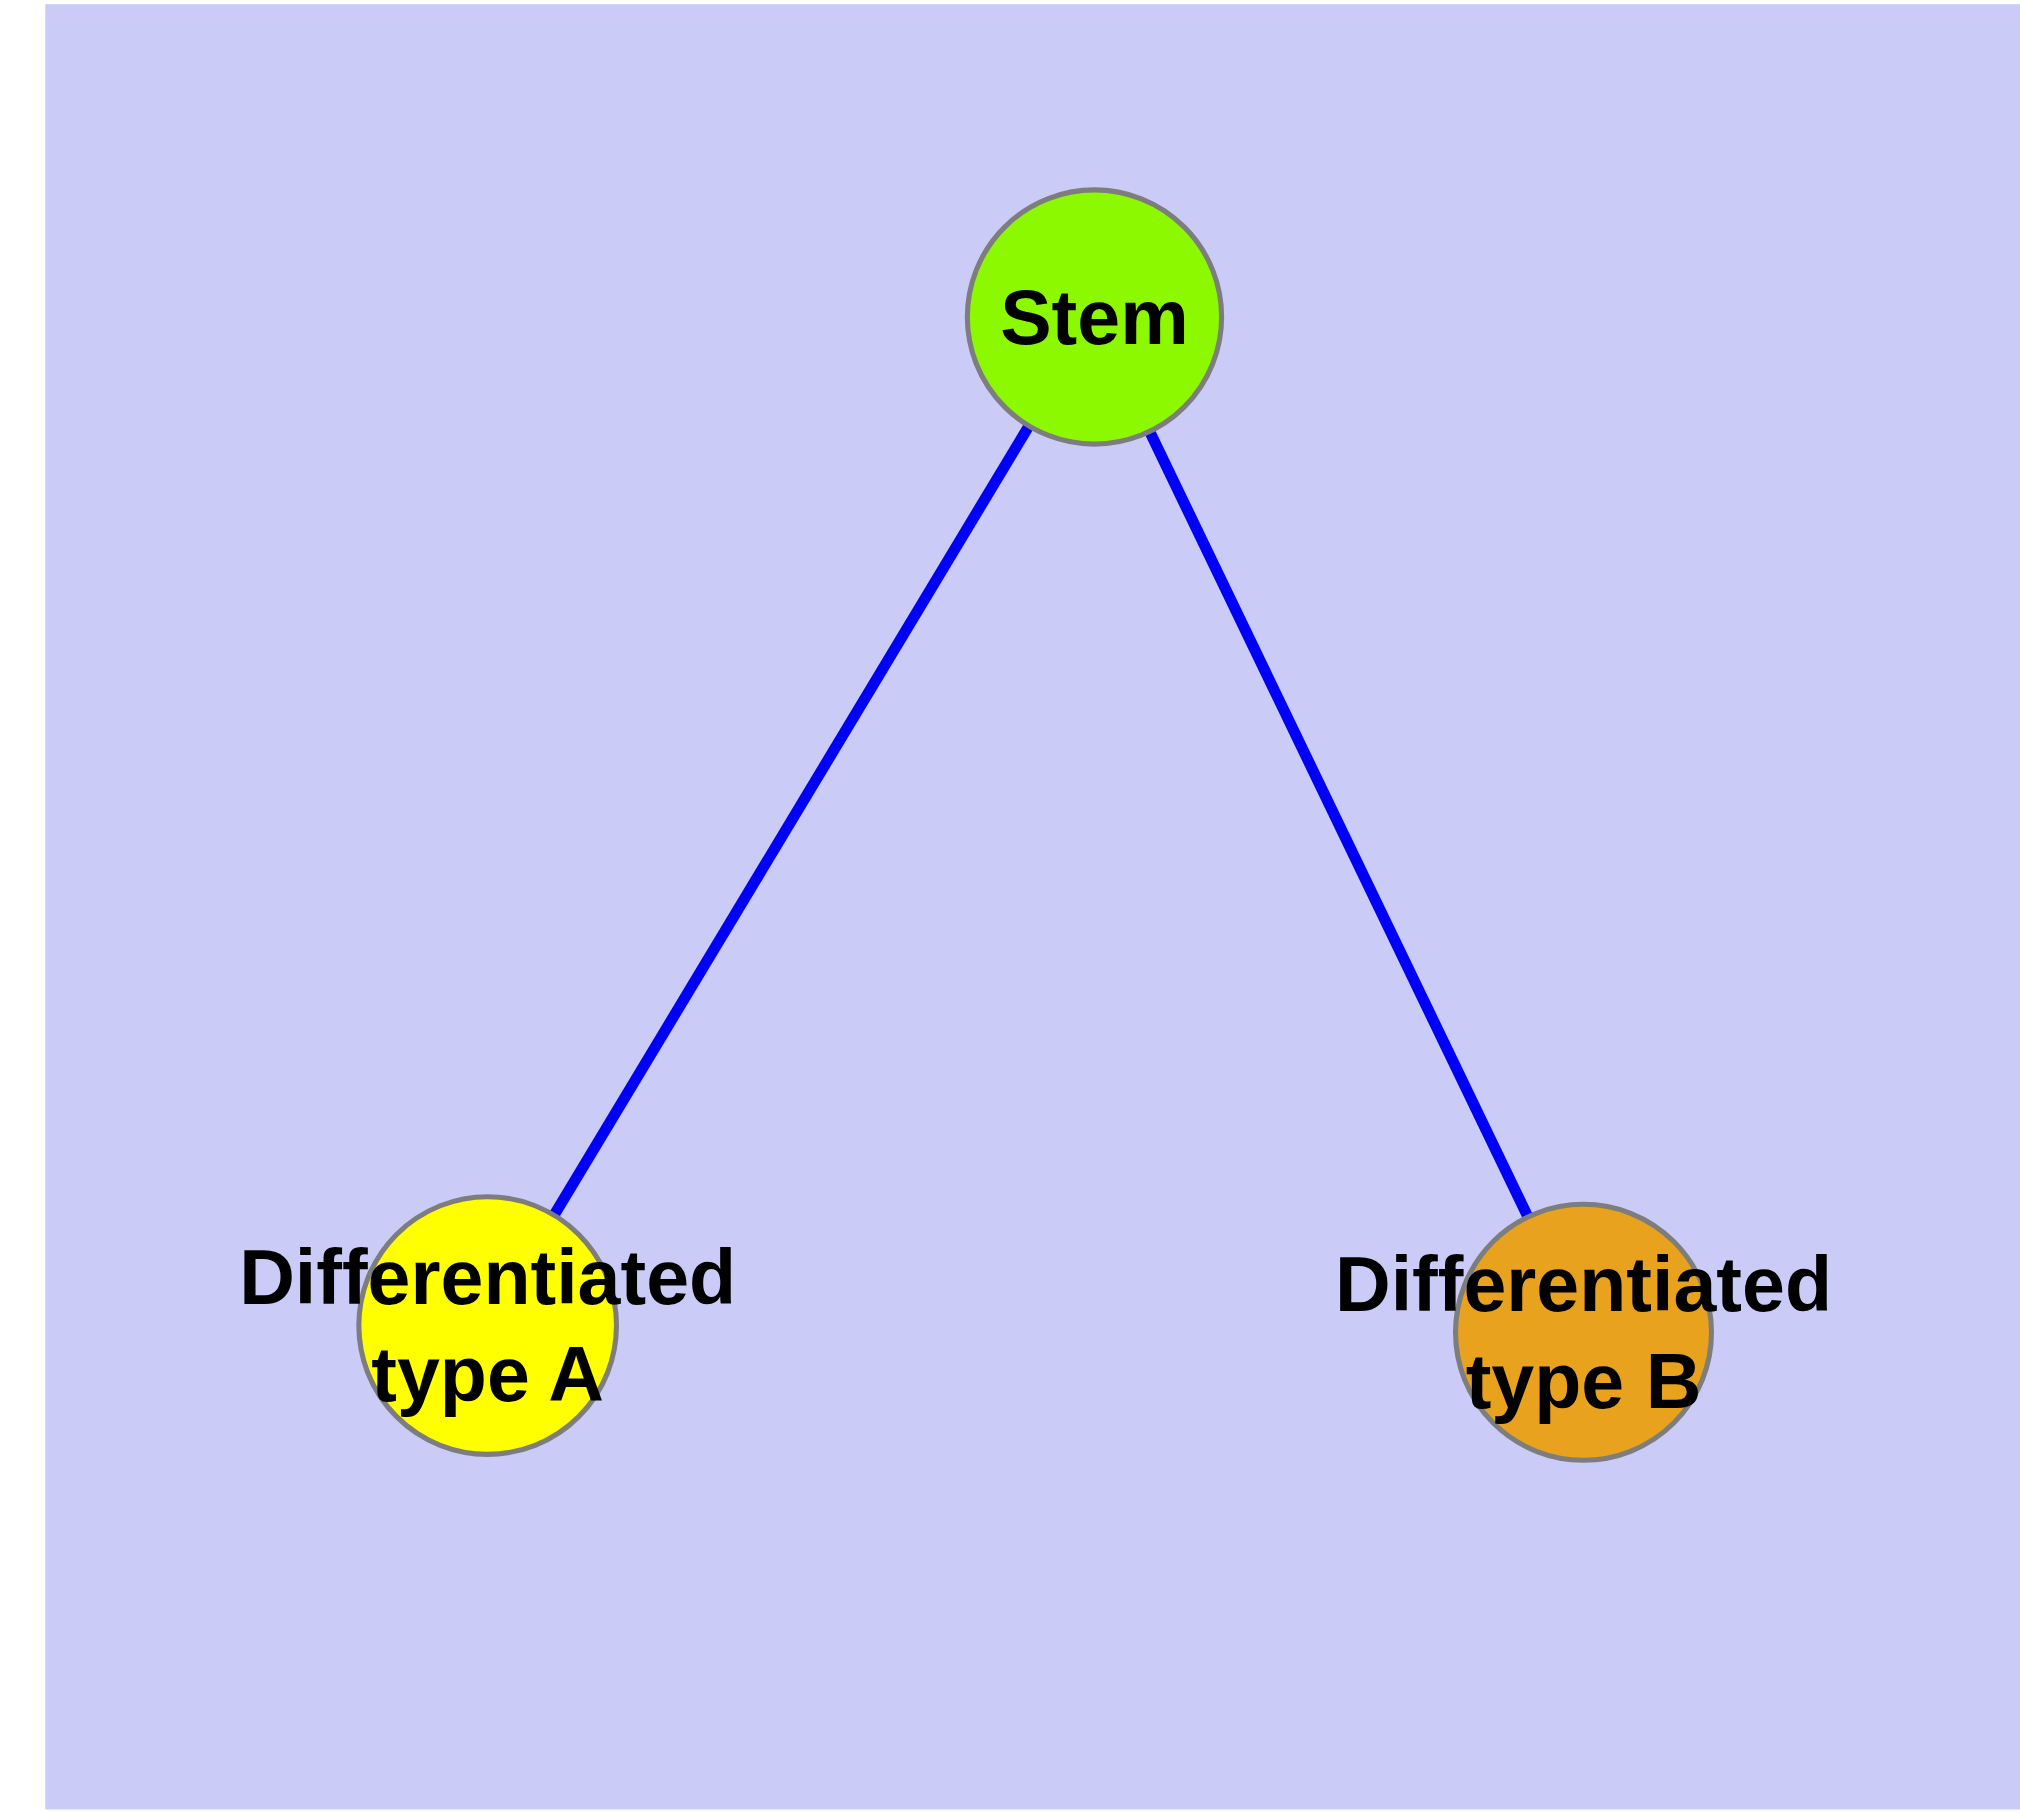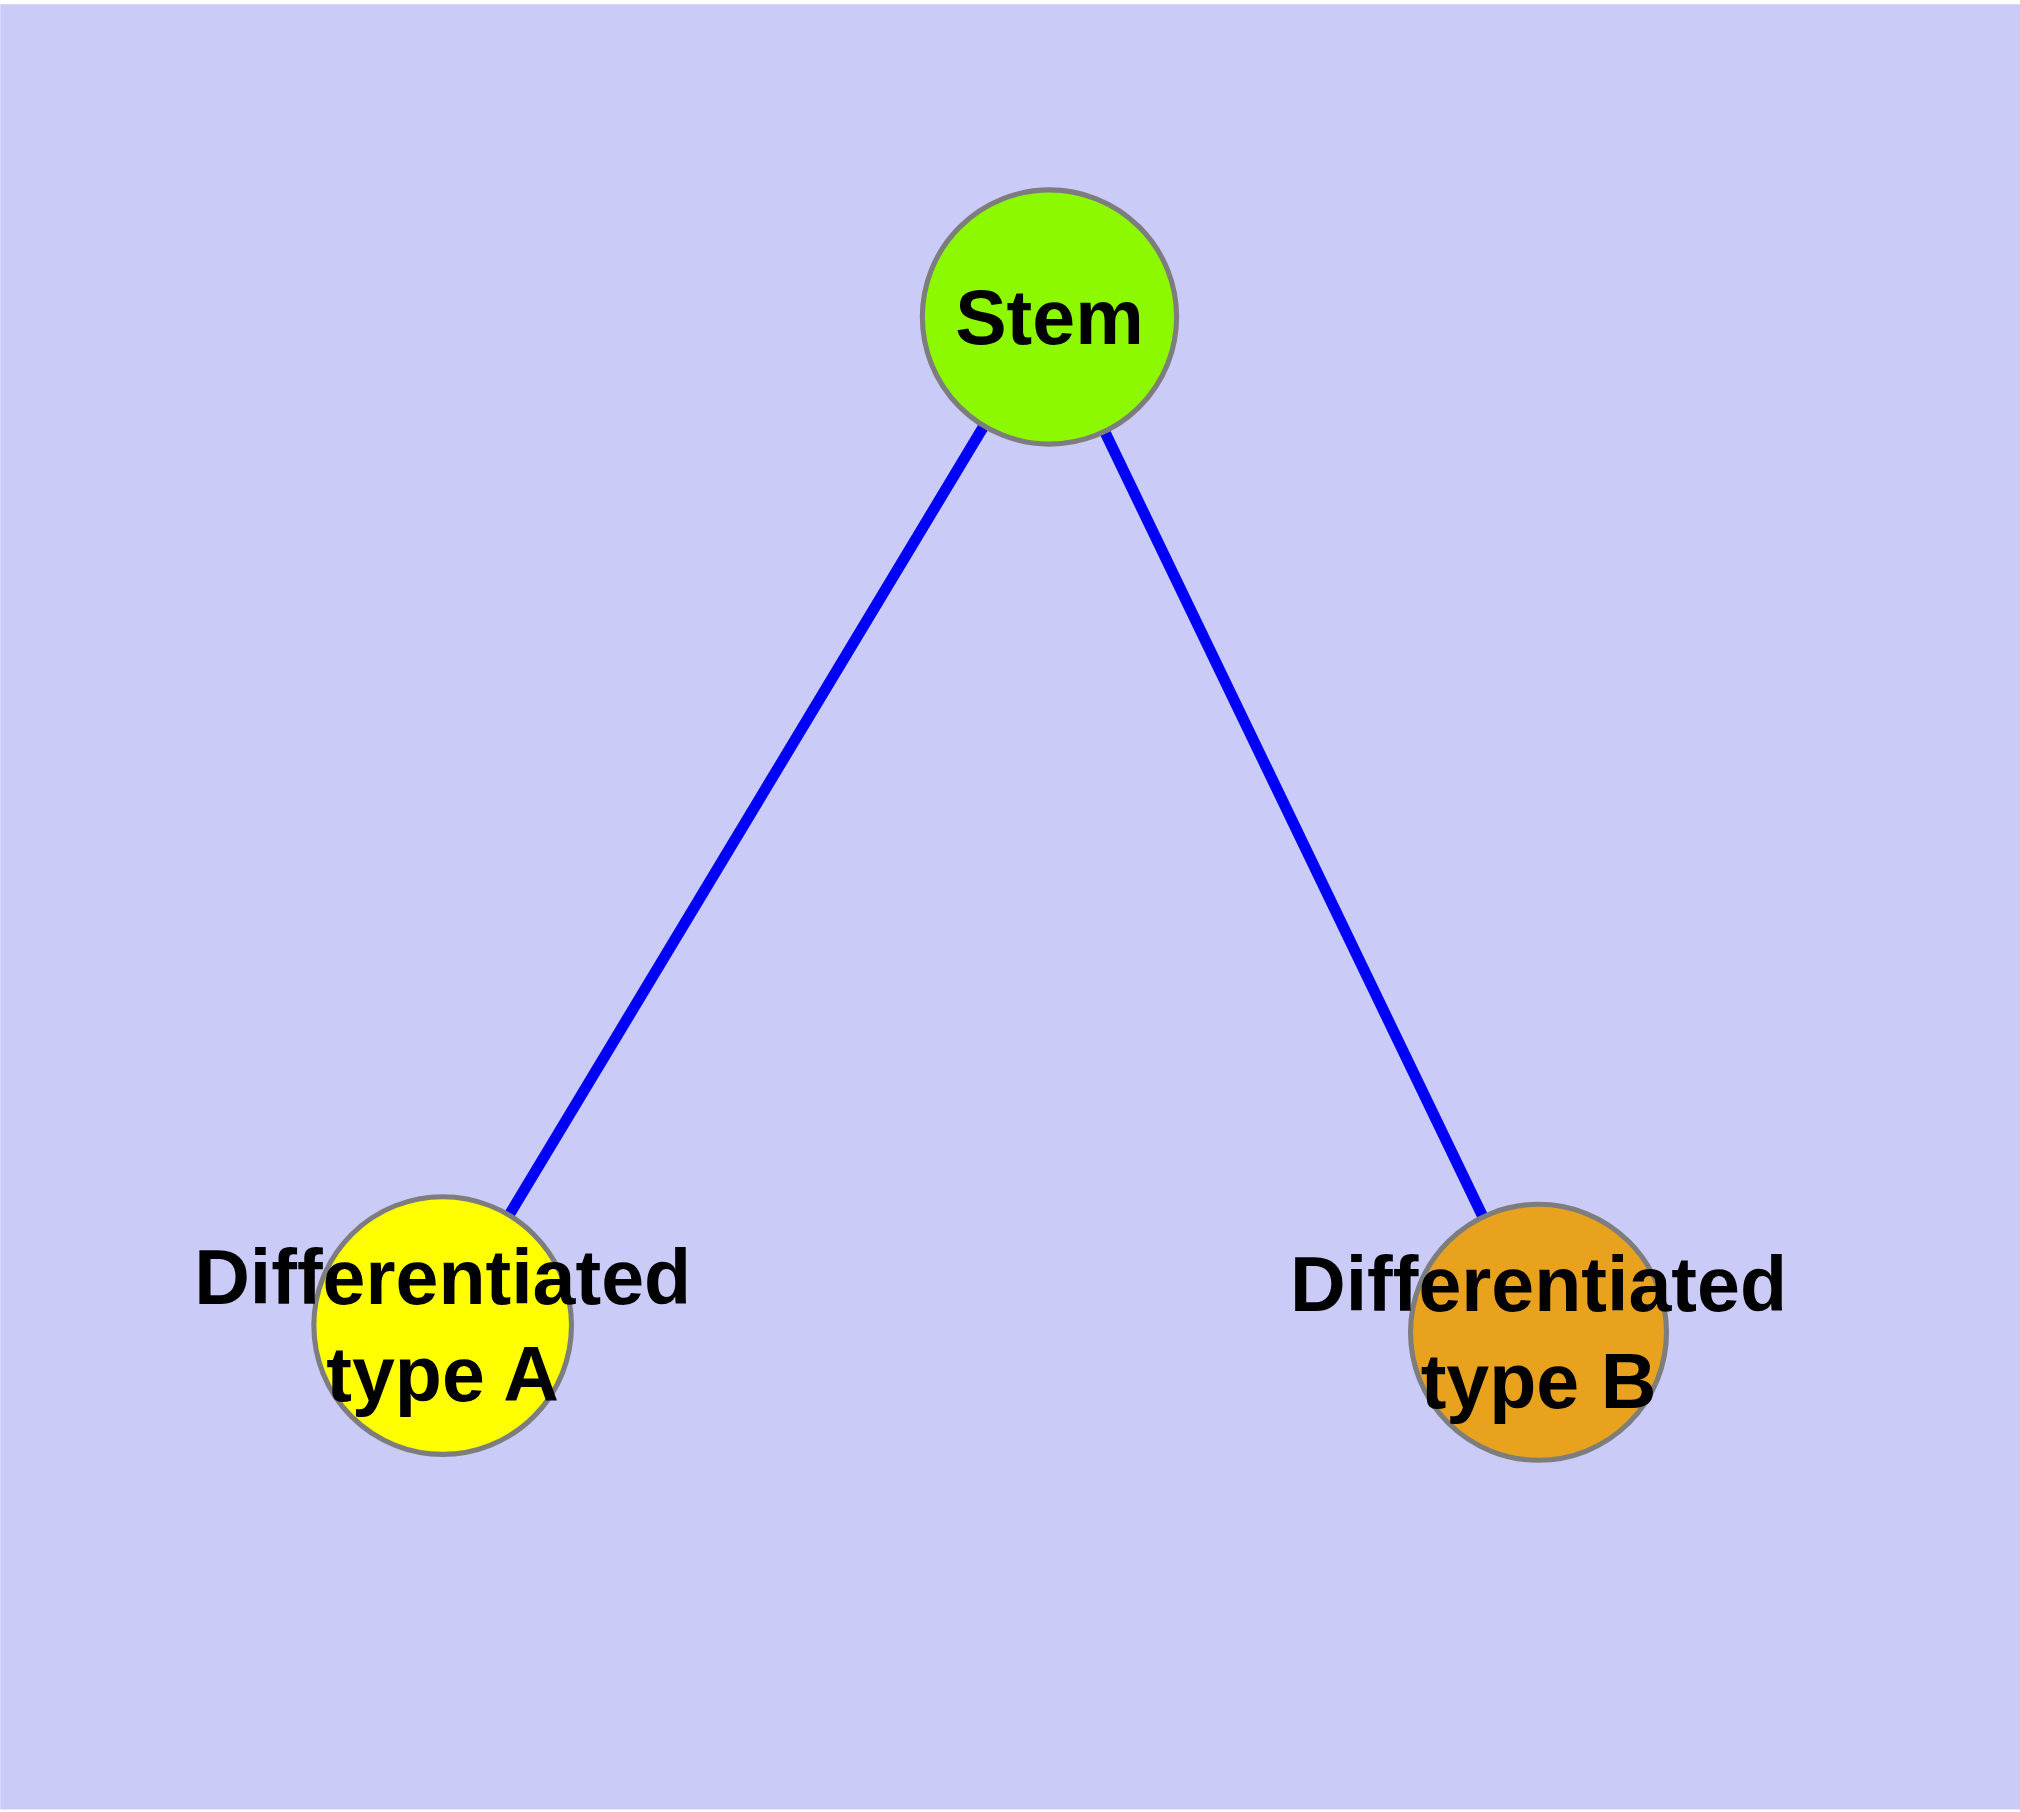--- a/index.html
+++ b/index.html
@@ -8,20 +8,21 @@
     background: #ffffff;
     width: 2021px;
     height: 1812px;
     overflow: hidden;
     font-family: "Liberation Sans", "DejaVu Sans", sans-serif;
   }
   .figure-wrap {
     position: relative;
     width: 1823px;
     height: 1812px;
+    padding-left: 45px;
   }
   svg.graph {
     display: block;
     width: 2021px;
     height: 1812px;
   }
   .node-label-line {
     font-family: "Liberation Sans", "DejaVu Sans", sans-serif;
     font-weight: bold;
     font-size: 91px;

